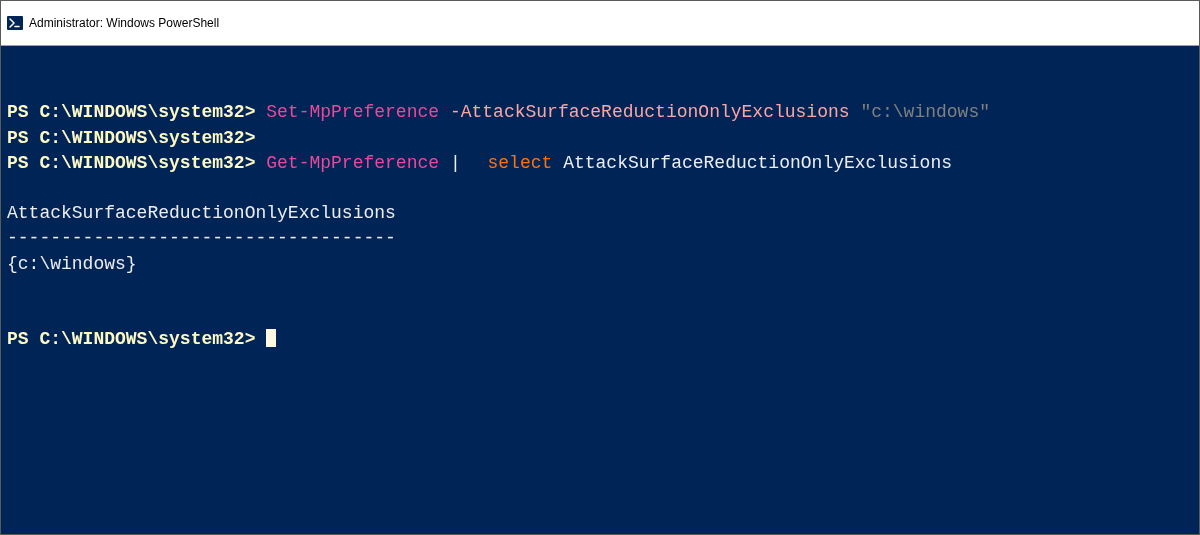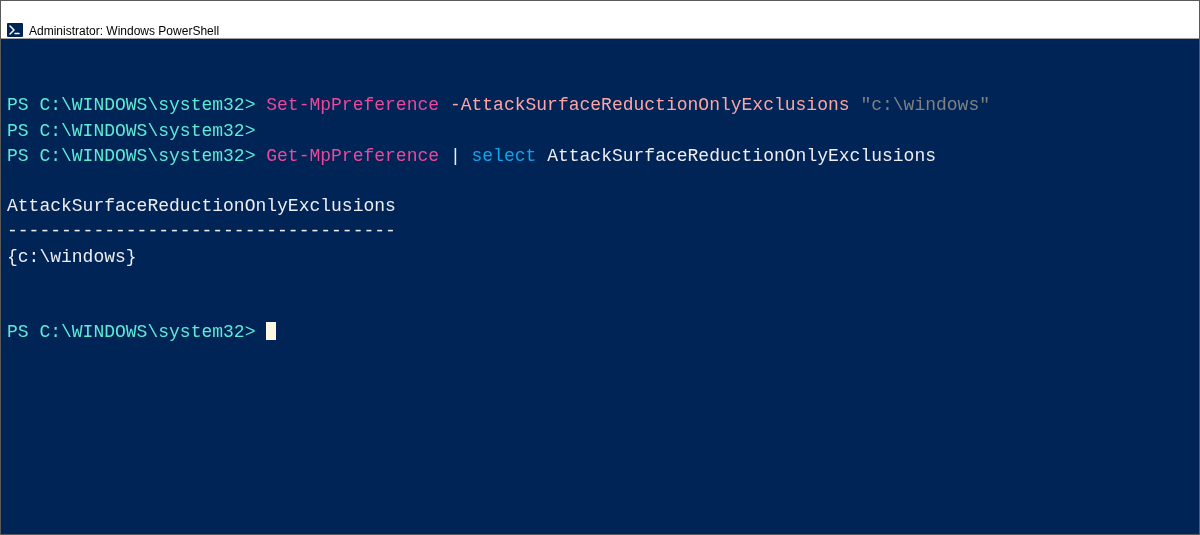--- a/index.html
+++ b/index.html
@@ -15,25 +15,25 @@
       overflow: hidden;
     }
     .window {
       width: 1200px;
       height: 535px;
       border: 1px solid #5a5a5a;
       display: flex;
       flex-direction: column;
     }
     .titlebar {
-      height: 38px;
+      height: 45px;
       background: #ffffff;
       border-bottom: 1px solid #a0a0a0;
       display: flex;
-      align-items: flex-end;
+      align-items: center;
       padding: 0 6px;
       gap: 6px;
     }
     .titlebar-icon {
       width: 16px;
       height: 16px;
       display: flex;
       align-items: center;
       justify-content: center;
     }
@@ -49,26 +49,26 @@
       font-size: 18px;
       line-height: 1.4;
       color: #eeedf0;
       white-space: pre;
       overflow: hidden;
     }
     .line {
       display: block;
       min-height: 1.4em;
     }
-    .prompt { color: #5eead4; }
+    .prompt { color: #fef9c3; font-weight: bold; }
     .cmdlet { color: #ec4899; }
     .param { color: #fca5a5; }
     .paramval { color: #808080; }
     .pipe { color: #eeedf0; }
-    .keyword { color: #0ea5e9; }
+    .keyword { color: #f97316; margin-left: 16px; }
     .arg { color: #eeedf0; }
     .output { color: #eeedf0; }
     .cursor {
       display: inline-block;
       width: 10px;
       height: 18px;
       background: #fef8e3;
       vertical-align: text-bottom;
       margin-bottom: 2px;
     }

